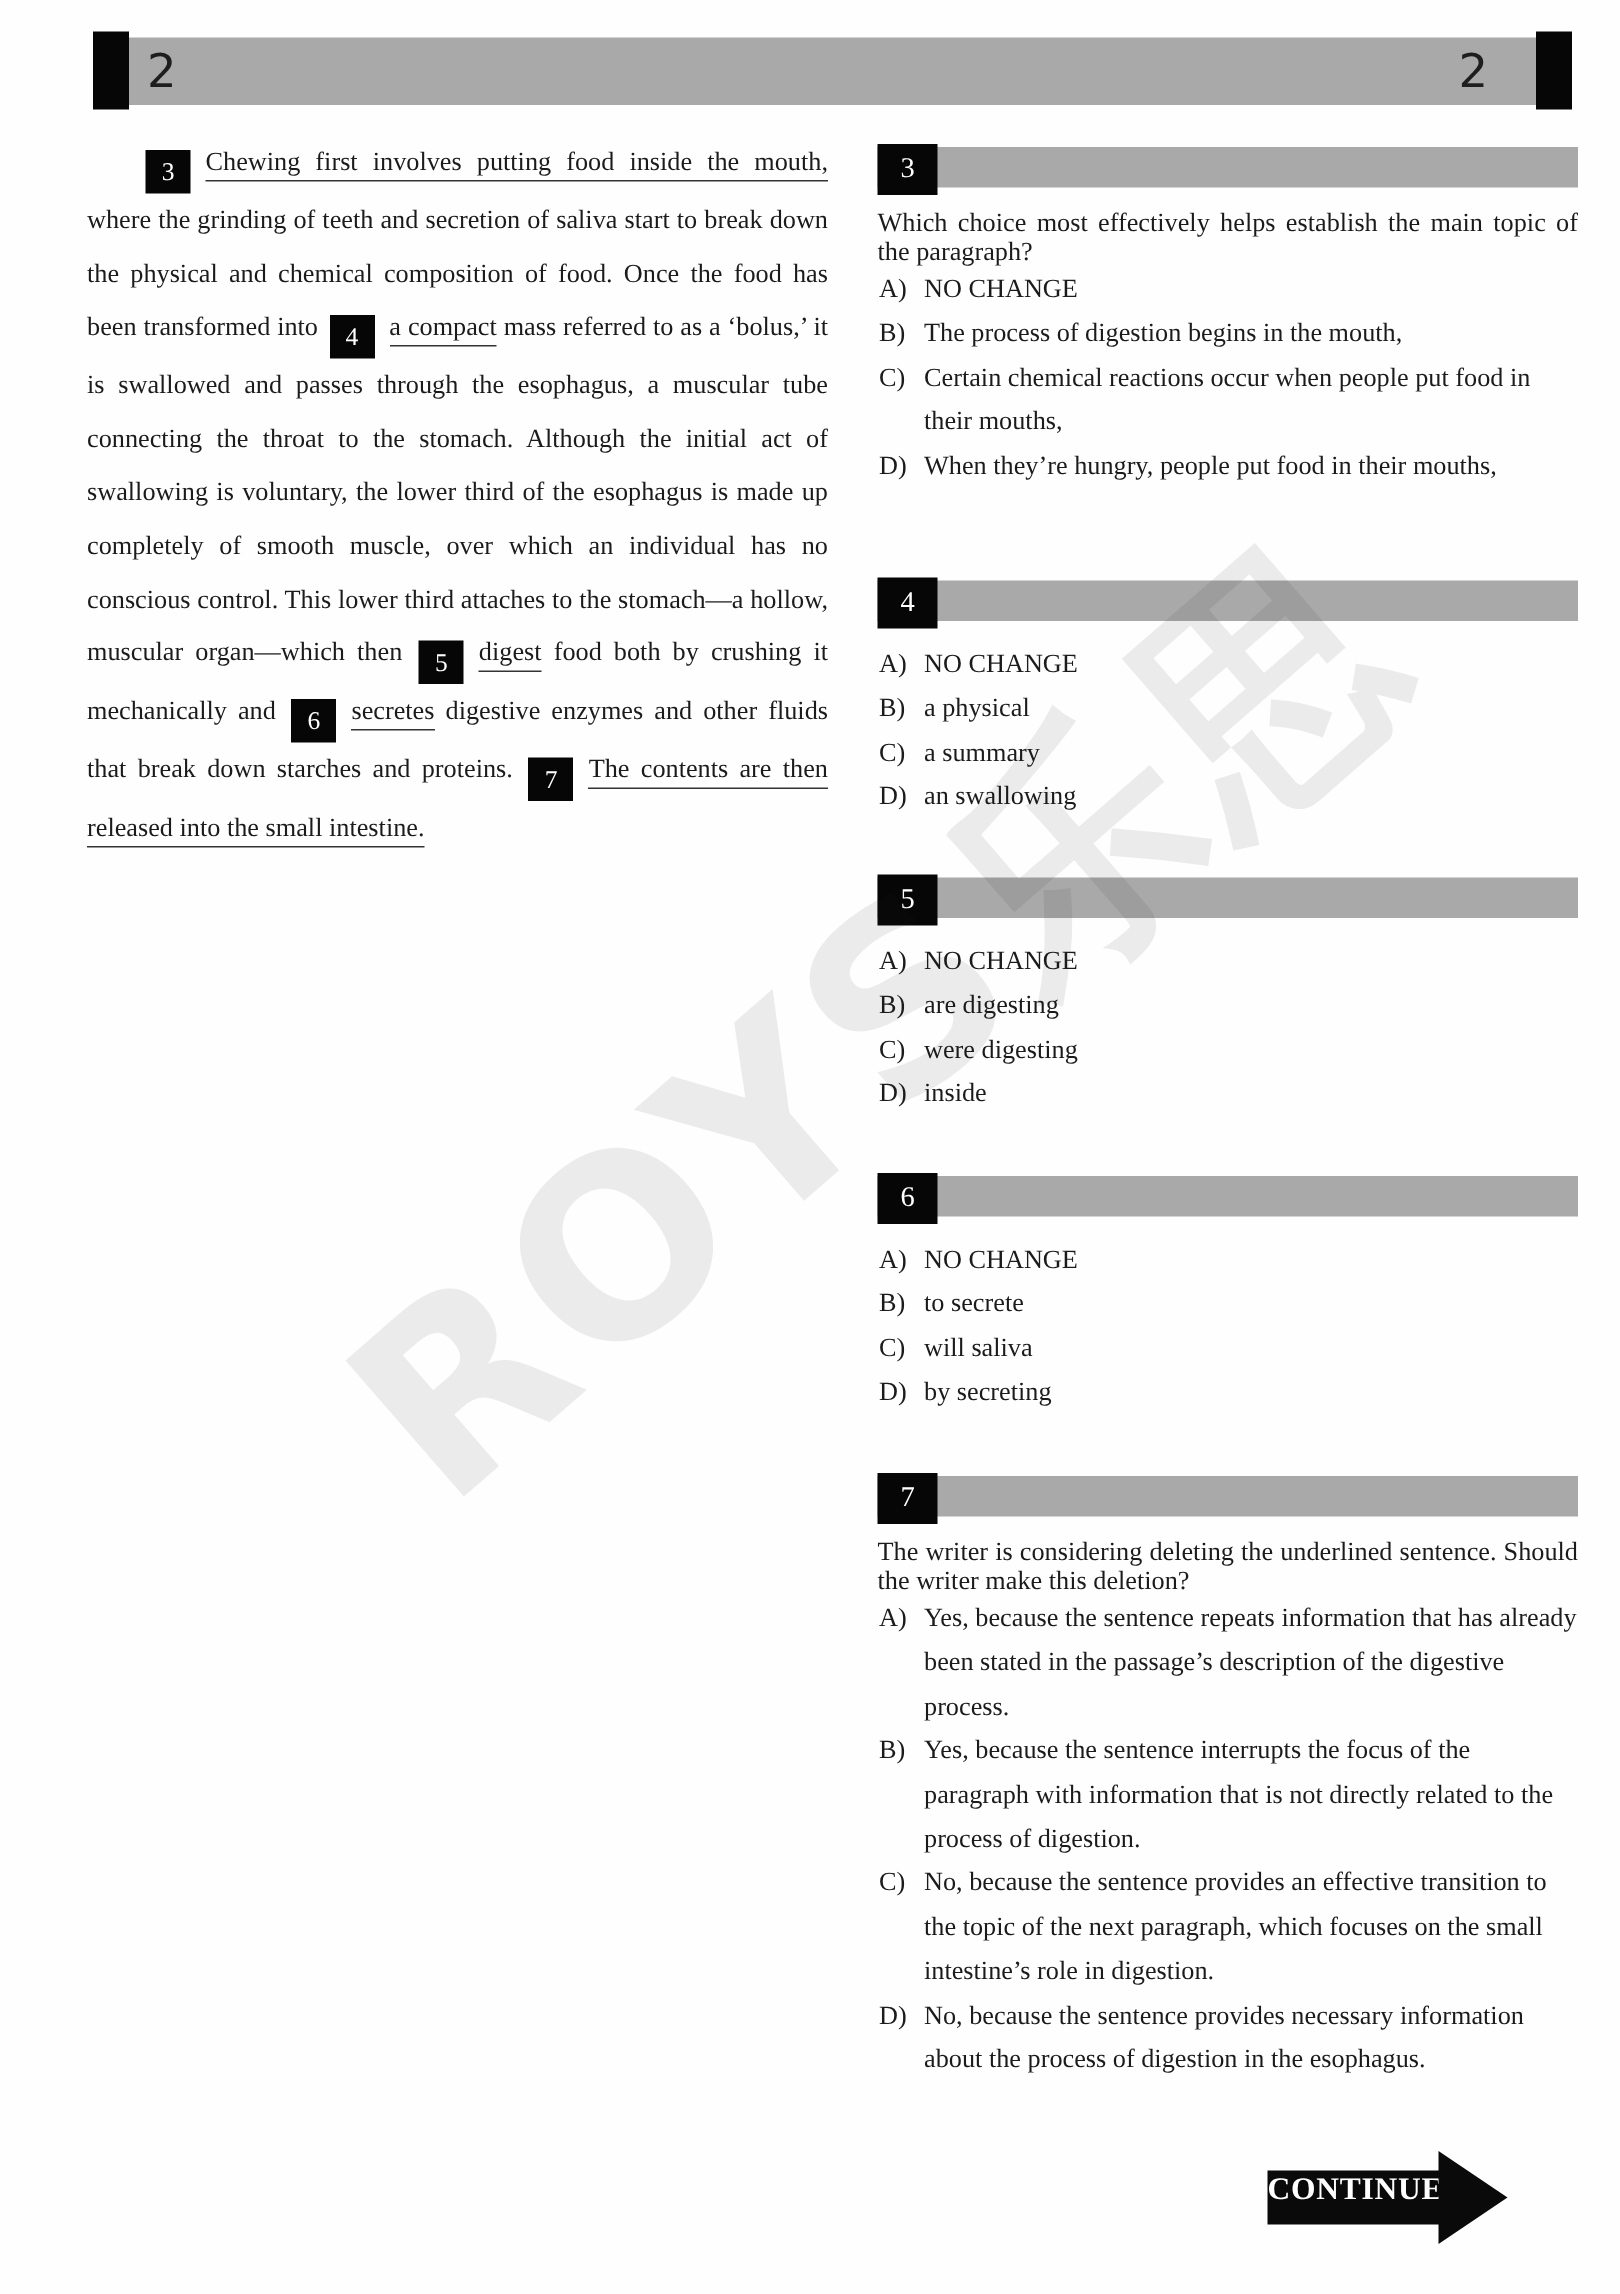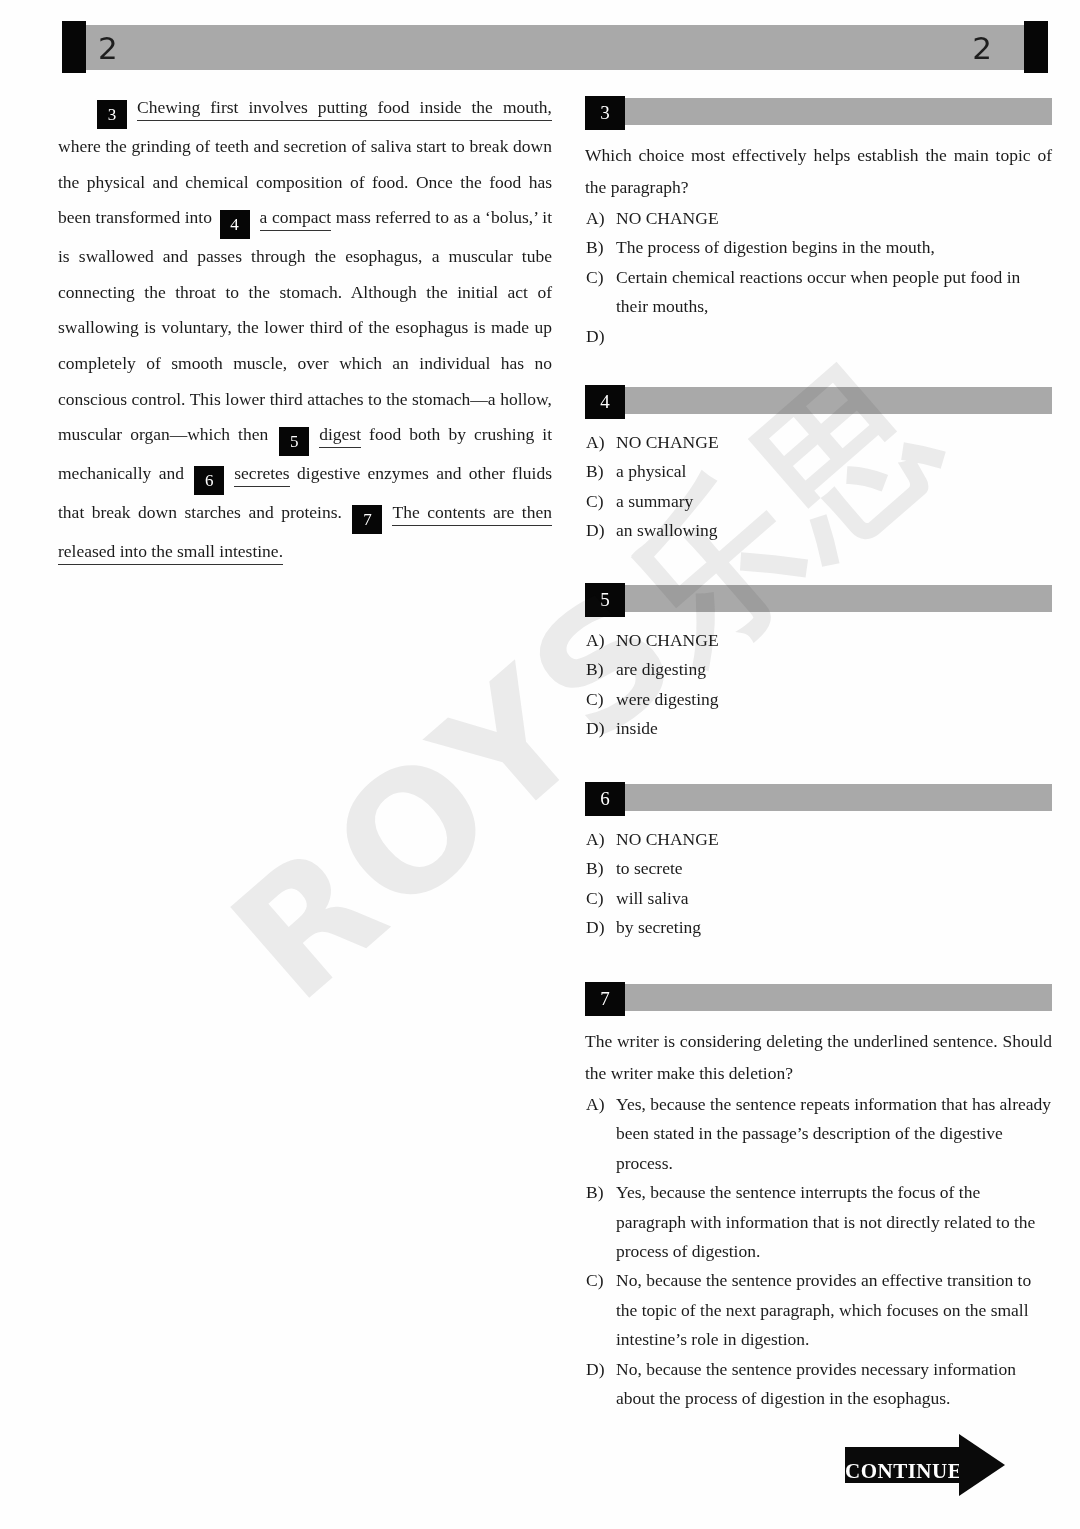--- a/index.html
+++ b/index.html
@@ -42,28 +42,28 @@
   .question{ position:absolute; left:0; width:467px; }
   .question:nth-of-type(1){ top:96px; }
   .question:nth-of-type(2){ top:385px; }
   .question:nth-of-type(3){ top:583px; }
   .question:nth-of-type(4){ top:782px; }
   .question:nth-of-type(5){ top:982px; }
   .qhead{ position:relative; height:34px; margin-bottom:9px; }
   .qbar{ position:absolute; left:0; right:0; top:2px; height:27px; background:#a9a9a9; }
   .qbox{ position:absolute; left:0; top:0; width:40px; height:34px; background:#060606;
          color:#fff; text-align:center; line-height:34px; font-size:19px; }
-  .stem{ margin:0 0 1px 0; font-size:17.5px; line-height:32px; text-align:justify; }
+  .stem{ margin:0 0 1px 0; font-size:17.5px; line-height:19px; text-align:justify; }
   .opt{ position:relative; padding-left:31px; font-size:17.5px; line-height:29.4px; }
   .opt .letter{ position:absolute; left:1px; }
   
   .continue{ position:absolute; left:845px; top:1433px; width:165px; height:64px; cursor:pointer; }
   .cbar{ position:absolute; left:0; top:14px; width:116px; height:36px; background:#0a0a0a; }
   .continue-label{
-    position:absolute; left:0; top:20px; width:116px; height:36px; line-height:36px;
+    position:absolute; left:0; top:8px; width:116px; height:36px; line-height:36px;
     text-align:center; color:#fff; font-weight:bold; font-size:21px; letter-spacing:0.5px;
   }
   .continue-arrow{
     position:absolute; left:114px; top:1px; width:0; height:0;
     border-left:46px solid #0a0a0a; border-top:31px solid transparent; border-bottom:31px solid transparent;
   }
 </style>
 </head>
 <body>
 
@@ -82,21 +82,21 @@
   <section class="question">
     <div class="qhead">
       <span class="qbar"></span>
       <span class="qbox"><span class="qnum">3</span></span>
     </div>
     <p class="stem">Which choice most effectively helps establish the main topic of the paragraph?</p>
     <div class="options">
           <div class="opt"><span class="letter">A)</span><span>NO CHANGE</span></div>
           <div class="opt"><span class="letter">B)</span><span>The process of digestion begins in the mouth,</span></div>
           <div class="opt"><span class="letter">C)</span><span>Certain chemical reactions occur when people put food in their mouths,</span></div>
-          <div class="opt"><span class="letter">D)</span></div>
+          <div class="opt"><span class="letter">D)</span><span>When they’re hungry, people put food in their mouths,</span></div>
         </div>
   </section>
 
   <section class="question">
     <div class="qhead">
       <span class="qbar"></span>
       <span class="qbox"><span class="qnum">4</span></span>
     </div>
 
     <div class="options">

